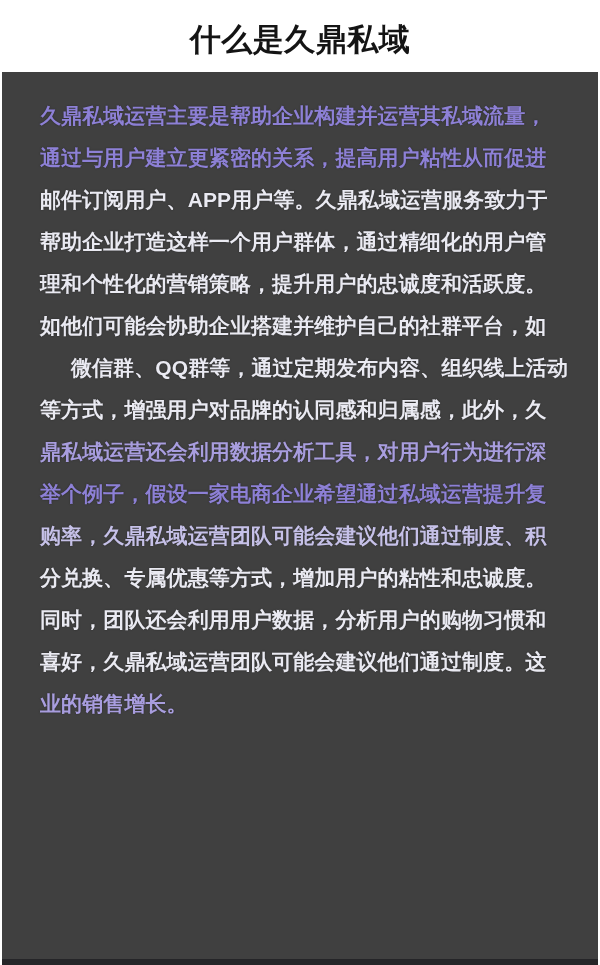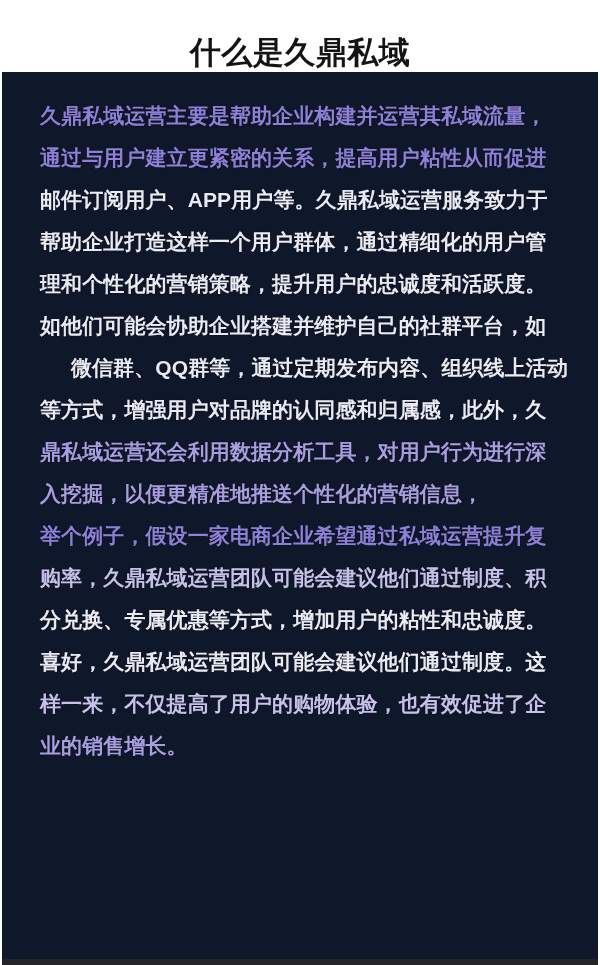--- a/index.html
+++ b/index.html
@@ -11,21 +11,21 @@
   .page {
     position: relative;
     width: 600px;
     height: 965px;
     margin: 0 auto;
     background: #ffffff;
     overflow: hidden;
   }
   .header {
     position: absolute;
-    top: 16px; left: 0;
+    top: 3px; left: 0;
     width: 600px;
     height: 72px;
     background: #ffffff;
     display: flex;
     align-items: center;
     justify-content: center;
   }
   .page-title {
     font-size: 31px;
     font-weight: 800;
@@ -64,35 +64,34 @@
 </style>
 </head>
 <body>
 
 <div class="page">
 
   <div class="header">
     <div class="page-title" style="color: rgb(20, 20, 20);">什么是久鼎私域</div>
   </div>
 
-  <div class="content-panel" style="background: #0f172a;">
+  <div class="content-panel" style="background: #404040;">
     <div class="content-lines">
         <div class="text-line" style="color: rgb(141, 128, 214);">久鼎私域运营主要是帮助企业构建并运营其私域流量，</div>
         <div class="text-line" style="color: rgb(141, 128, 214);">通过与用户建立更紧密的关系，提高用户粘性从而促进</div>
         <div class="text-line" style="color: rgb(234, 234, 242);">邮件订阅用户、APP用户等。久鼎私域运营服务致力于</div>
         <div class="text-line" style="color: rgb(234, 234, 242);">帮助企业打造这样一个用户群体，通过精细化的用户管</div>
         <div class="text-line" style="color: rgb(234, 234, 242);">理和个性化的营销策略，提升用户的忠诚度和活跃度。</div>
         <div class="text-line" style="color: rgb(234, 234, 242);">如他们可能会协助企业搭建并维护自己的社群平台，如</div>
         <div class="text-line" style="color: rgb(234, 234, 242); text-align: right;">微信群、QQ群等，通过定期发布内容、组织线上活动</div>
         <div class="text-line" style="color: rgb(234, 234, 242);">等方式，增强用户对品牌的认同感和归属感，此外，久</div>
         <div class="text-line" style="color: rgb(168, 157, 222);">鼎私域运营还会利用数据分析工具，对用户行为进行深</div>
-        <div class="text-line" style="color: rgb(168, 157, 222);">入挖掘，以便更精准地推送个性化的营销信息，</div>
         <div class="text-line" style="color: rgb(141, 128, 214);">举个例子，假设一家电商企业希望通过私域运营提升复</div>
         <div class="text-line" style="color: rgb(198, 193, 232);">购率，久鼎私域运营团队可能会建议他们通过制度、积</div>
         <div class="text-line" style="color: rgb(234, 234, 242);">分兑换、专属优惠等方式，增加用户的粘性和忠诚度。</div>
+        <div class="text-line" style="color: rgb(234, 234, 242);">同时，团队还会利用用户数据，分析用户的购物习惯和</div>
         <div class="text-line" style="color: rgb(234, 234, 242);">喜好，久鼎私域运营团队可能会建议他们通过制度。这</div>
-        <div class="text-line" style="color: rgb(198, 193, 232);">样一来，不仅提高了用户的购物体验，也有效促进了企</div>
         <div class="text-line" style="color: rgb(168, 157, 222);">业的销售增长。</div>
       </div>
     <div class="bottom-strip" style="background: rgb(37, 37, 40);"></div>
   </div>
 
 </div>
 
 </body></html>

